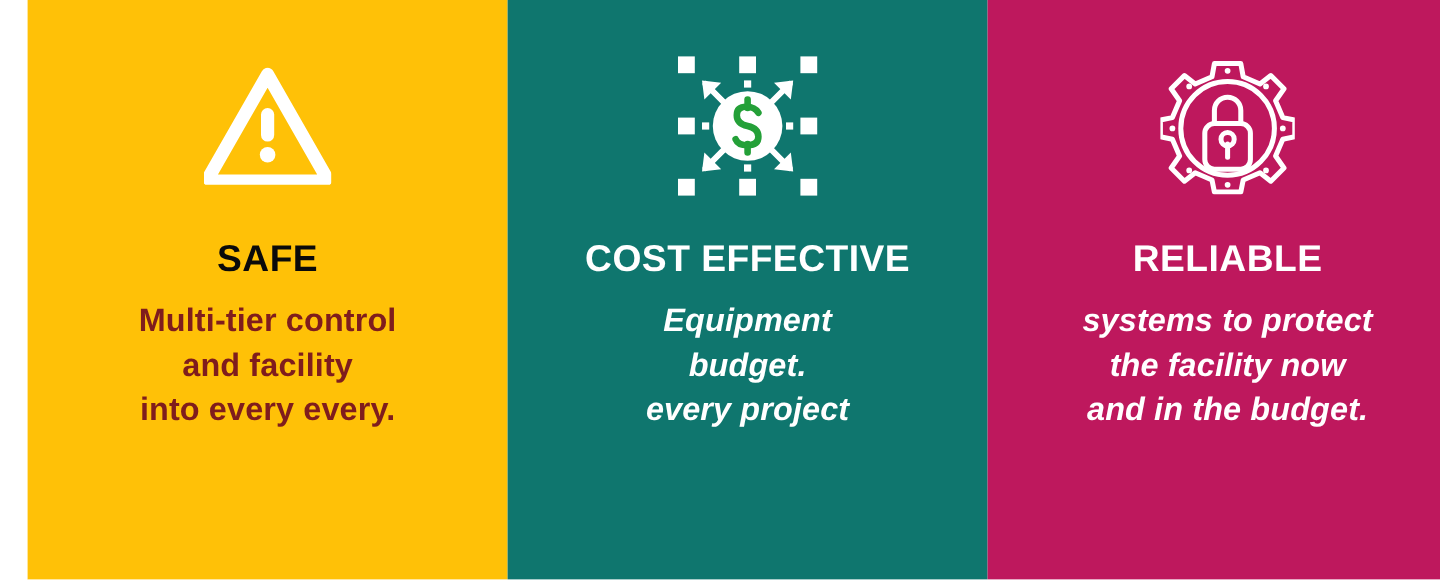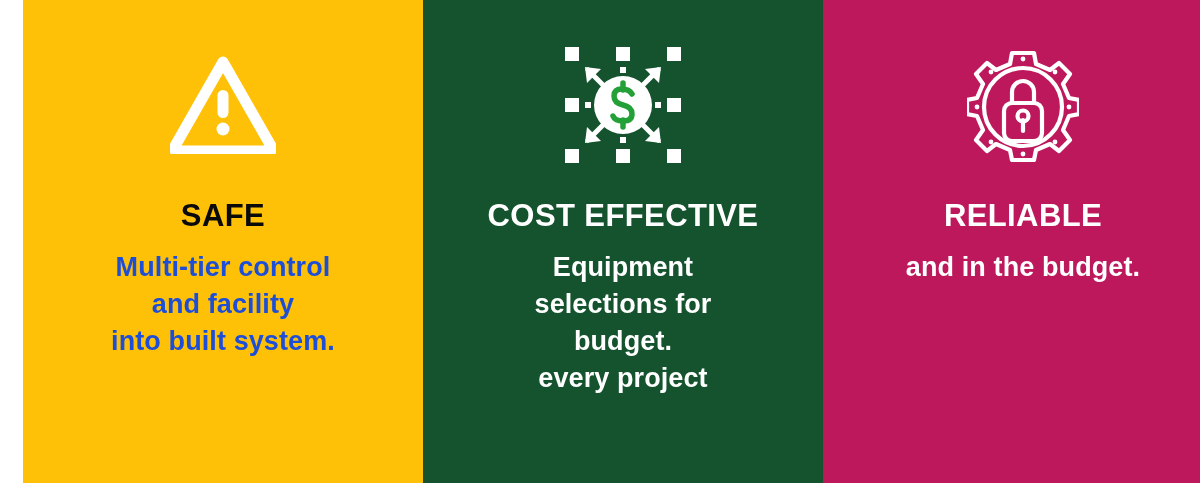--- a/index.html
+++ b/index.html
@@ -25,21 +25,21 @@
   .panel {
     width: 400px;
     height: 483px;
     box-sizing: border-box;
     display: flex;
     flex-direction: column;
     align-items: center;
     position: relative;
   }
   .panel-safe      { background: #ffc107; }
-  .panel-cost      { background: #14532d; }
+  .panel-cost      { background: #0f766e; }
   .panel-reliable  { background: #be185d; }
 
   .icon-wrap {
     height: 200px;
     display: flex;
     align-items: center;
     justify-content: center;
     width: 100%;
     box-sizing: border-box;
     padding-top: 10px;
@@ -61,22 +61,22 @@
 
   .body-text {
     margin: 0;
     padding: 18px 8px 0 8px;
     font-size: 27px;
     font-weight: bold;
     line-height: 37px;
     text-align: center;
     letter-spacing: 0.1px;
   }
-  .body-dark  { color: #1d4ed8; }
-  .body-light { color: #ffffff; }
+  .body-dark  { color: #7f1d1d; }
+  .body-light { color: #ffffff; font-style: italic; }
 
   .body-text .line { display: block; }
 
   .bottom-strip {
     position: absolute;
     left: 0;
     bottom: 0;
     width: 1200px;
     height: 7px;
     background: #ffffff;
@@ -92,21 +92,21 @@
       <svg width="106" height="98" viewBox="0 0 106 98" aria-hidden="true">
         <path d="M53 6 L101 90 Q104 95 97 95 L9 95 Q2 95 5 90 Z" fill="none" stroke="#ffffff" stroke-width="11" stroke-linejoin="round" stroke-linecap="round"></path>
         <rect x="47.5" y="34" width="11" height="28" rx="5.5" fill="#ffffff"></rect>
         <circle cx="53" cy="73" r="6.5" fill="#ffffff"></circle>
       </svg>
     </div>
     <h2 class="heading heading-dark">SAFE</h2>
     <p class="body-text body-dark">
       <span class="line">Multi-tier control</span>
       <span class="line">and facility</span>
-      <span class="line">into built system.</span>
+      <span class="line">into every every.</span>
     </p>
   </section>
 
   <section class="panel panel-cost">
     <div class="icon-wrap">
       <svg width="124" height="124" viewBox="0 0 124 124" aria-hidden="true">
         <g fill="#ffffff">
 
           <rect x="4" y="4" width="14" height="14"></rect>
           <rect x="55" y="4" width="14" height="14"></rect>
@@ -145,21 +145,20 @@
         <g fill="none" stroke="#24a038" stroke-width="5.5" stroke-linecap="round">
           <path d="M71 51 Q68 46 61 46 Q53 46 53 53 Q53 60 62 62 Q71 64 71 71 Q71 78 62 78 Q54 78 52 73"></path>
           <line x1="62" y1="40" x2="62" y2="47"></line>
           <line x1="62" y1="77" x2="62" y2="84"></line>
         </g>
       </svg>
     </div>
     <h2 class="heading heading-light">COST EFFECTIVE</h2>
     <p class="body-text body-light">
       <span class="line">Equipment</span>
-      <span class="line">selections for</span>
       <span class="line">budget.</span>
       <span class="line">every project</span>
     </p>
   </section>
 
   <section class="panel panel-reliable">
     <div class="icon-wrap">
       <svg width="112" height="114" viewBox="0 0 112 114" aria-hidden="true">
         <g fill="none" stroke="#ffffff" stroke-width="4.2" stroke-linejoin="round" stroke-linecap="round">
 
@@ -185,18 +184,20 @@
           <circle cx="88" cy="94" r="2.4"></circle>
           <circle cx="56" cy="106" r="2.4"></circle>
           <circle cx="24" cy="94" r="2.4"></circle>
           <circle cx="10" cy="59" r="2.4"></circle>
           <circle cx="24" cy="24" r="2.4"></circle>
         </g>
       </svg>
     </div>
     <h2 class="heading heading-light">RELIABLE</h2>
     <p class="body-text body-light">
+      <span class="line">systems to protect</span>
+      <span class="line">the facility now</span>
       <span class="line">and in the budget.</span>
     </p>
   </section>
 
   <div class="bottom-strip"></div>
 </div>
 
 </body></html>

